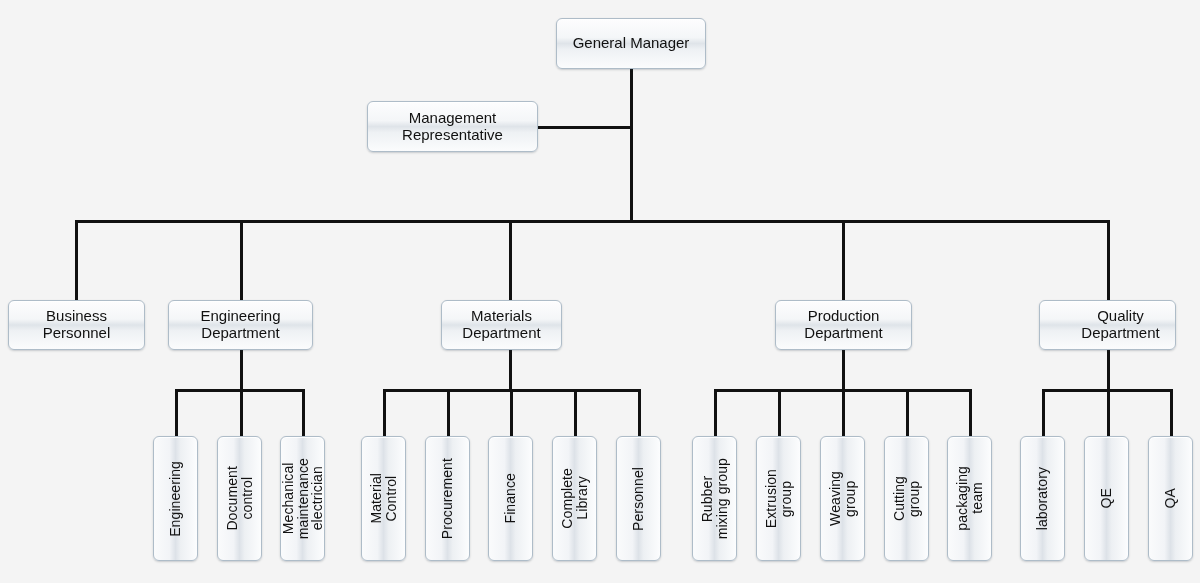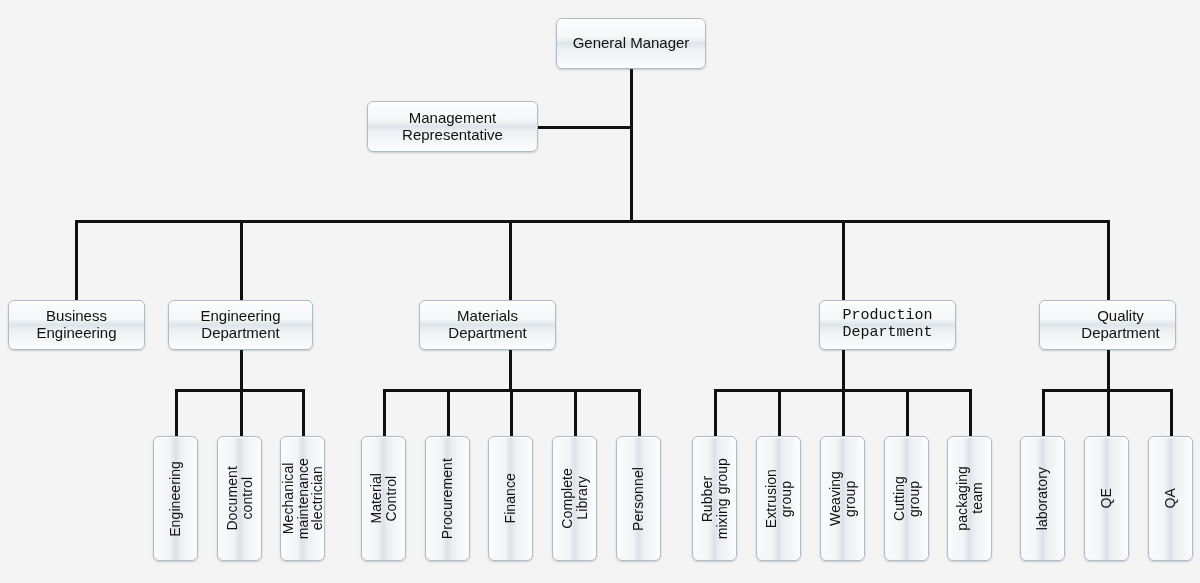--- a/index.html
+++ b/index.html
@@ -124,31 +124,31 @@
     <span class="label" style="white-space:pre-line;">Management
 Representative</span>
   </div>
 
   <div class="node horiz" style="left:556px; top:18px; width:150px; height:51px;">
     <span class="label">General Manager</span>
   </div>
 
   <div class="node horiz" style="left:8px; top:300px; width:137px; height:50px;">
     <span class="label" style="white-space:pre-line;">Business
-Engineering</span>
+Personnel</span>
   </div>
   <div class="node horiz" style="left:168px; top:300px; width:145px; height:50px;">
     <span class="label" style="white-space:pre-line;">Engineering
 Department</span>
   </div>
-  <div class="node horiz" style="left:419px; top:300px; width:137px; height:50px;justify-content:center;">
+  <div class="node horiz" style="left:441px; top:300px; width:121px; height:50px;justify-content:center;">
     <span class="label" style="white-space:pre-line;">Materials
 Department</span>
   </div>
-  <div class="node horiz" style="left:819px; top:300px; width:137px; height:50px;font-family:Liberation Mono, monospace;">
+  <div class="node horiz" style="left:775px; top:300px; width:137px; height:50px;">
     <span class="label" style="white-space:pre-line;">Production
 Department</span>
   </div>
   <div class="node horiz" style="left:1039px; top:300px; width:137px; height:50px;">
     <span class="label" style="white-space:pre-line;margin-left:26px;">Quality
 Department</span>
   </div>
 
   <div class="node vert" style="left:153px; top:436px; width:45px; height:125px;">
     <span class="label">Engineering</span>

